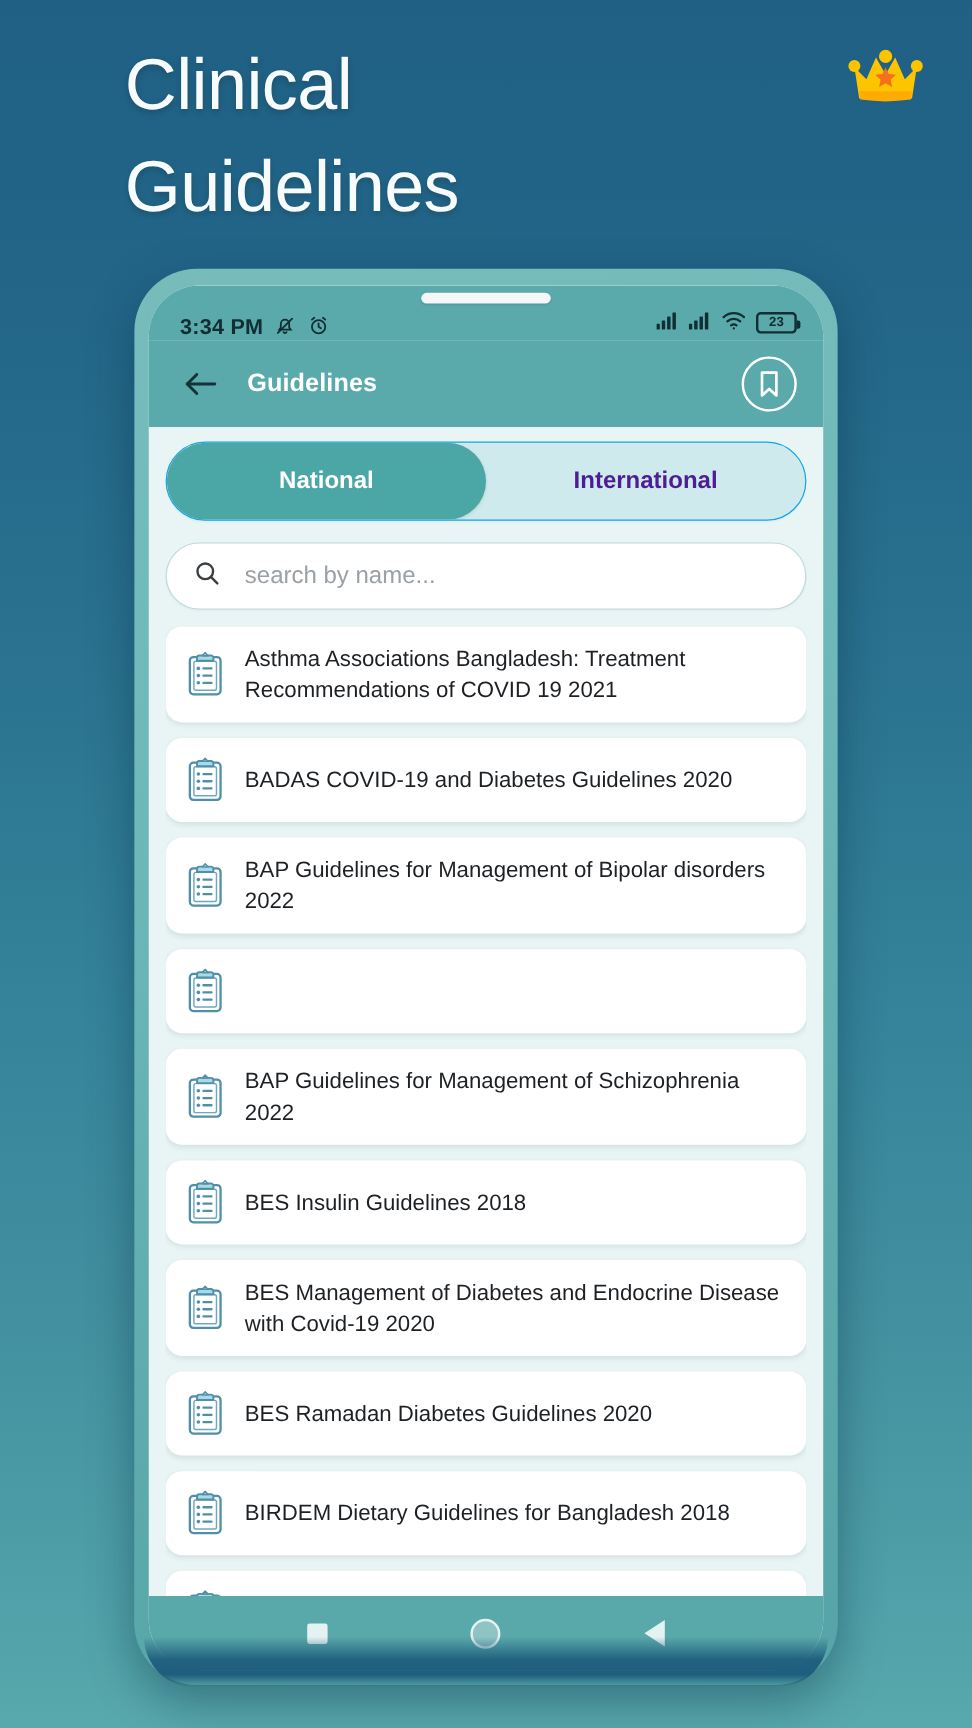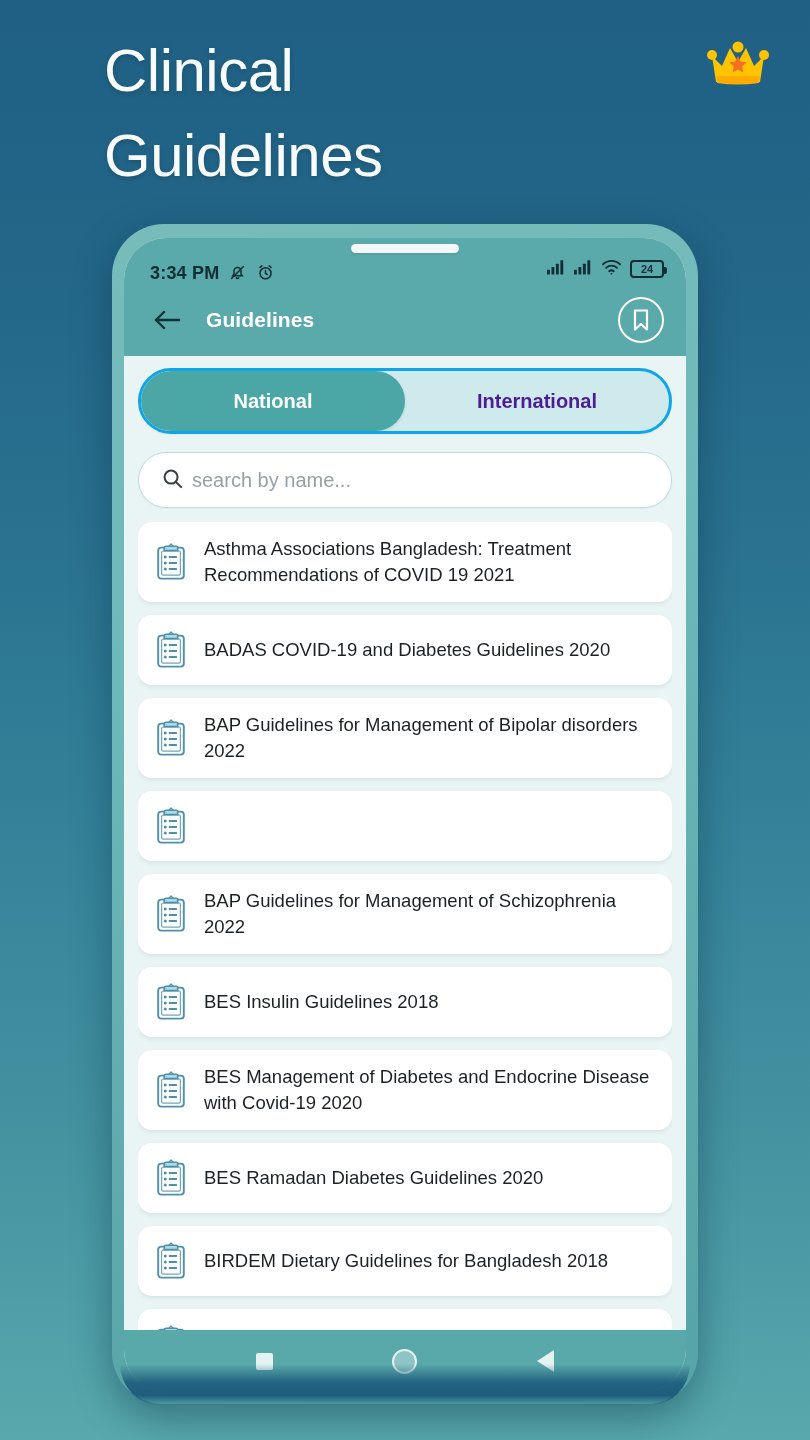--- a/index.html
+++ b/index.html
@@ -196,21 +196,21 @@
     flex-direction: column;
     min-height: 0;
   }
 
   
   .tabs {
     display: flex;
     height: 66px;
     border-radius: 34px;
     background: #cfeaec;
-    border: 3px solid #0ea5e9;
+    border: 1px solid #0ea5e9;
     overflow: hidden;
     flex: none;
     box-shadow: 0 1px 2px rgba(0,0,0,0.05);
   }
   .tab {
     flex: 1;
     display: flex;
     align-items: center;
     justify-content: center;
     font-size: 20px;
@@ -235,21 +235,21 @@
     display: flex;
     align-items: center;
     padding: 0 22px;
     flex: none;
     box-shadow: 0 1px 2px rgba(0,0,0,0.04);
   }
   .search-input {
     border: none;
     outline: none;
     background: transparent;
-    margin-left: 8px;
+    margin-left: 20px;
     font-family: "Liberation Sans", sans-serif;
     font-size: 20px;
     color: #3b3f45;
     width: 100%;
   }
   .search-input::placeholder { color: #9aa0a6; }
 
   
   .list {
     margin-top: 14px;
@@ -381,21 +381,21 @@
         </span>
         <span>
           <svg width="21" height="16" viewBox="0 0 22 17" fill="none" stroke="#102e33" stroke-width="2" stroke-linecap="round">
             <path d="M2 5.6a13 13 0 0 1 18 0"></path>
             <path d="M5.3 9.3a8.4 8.4 0 0 1 11.4 0"></path>
             <path d="M8.6 12.9a3.9 3.9 0 0 1 4.8 0"></path>
             <circle cx="11" cy="15.6" r="1" fill="#102e33" stroke="none"></circle>
           </svg>
         </span>
         <span class="battery">
-          <span class="battery-num">24</span>
+          <span class="battery-num">23</span>
         </span>
       </div>
     </div>
 
     <div class="appbar">
       <div class="back-btn">
         <svg width="30" height="24" viewBox="0 0 30 24" fill="none" stroke="#123338" stroke-width="2.4" stroke-linecap="round" stroke-linejoin="round">
           <line x1="27" y1="12" x2="4" y2="12"></line>
           <polyline points="12,4 4,12 12,20"></polyline>
         </svg>

